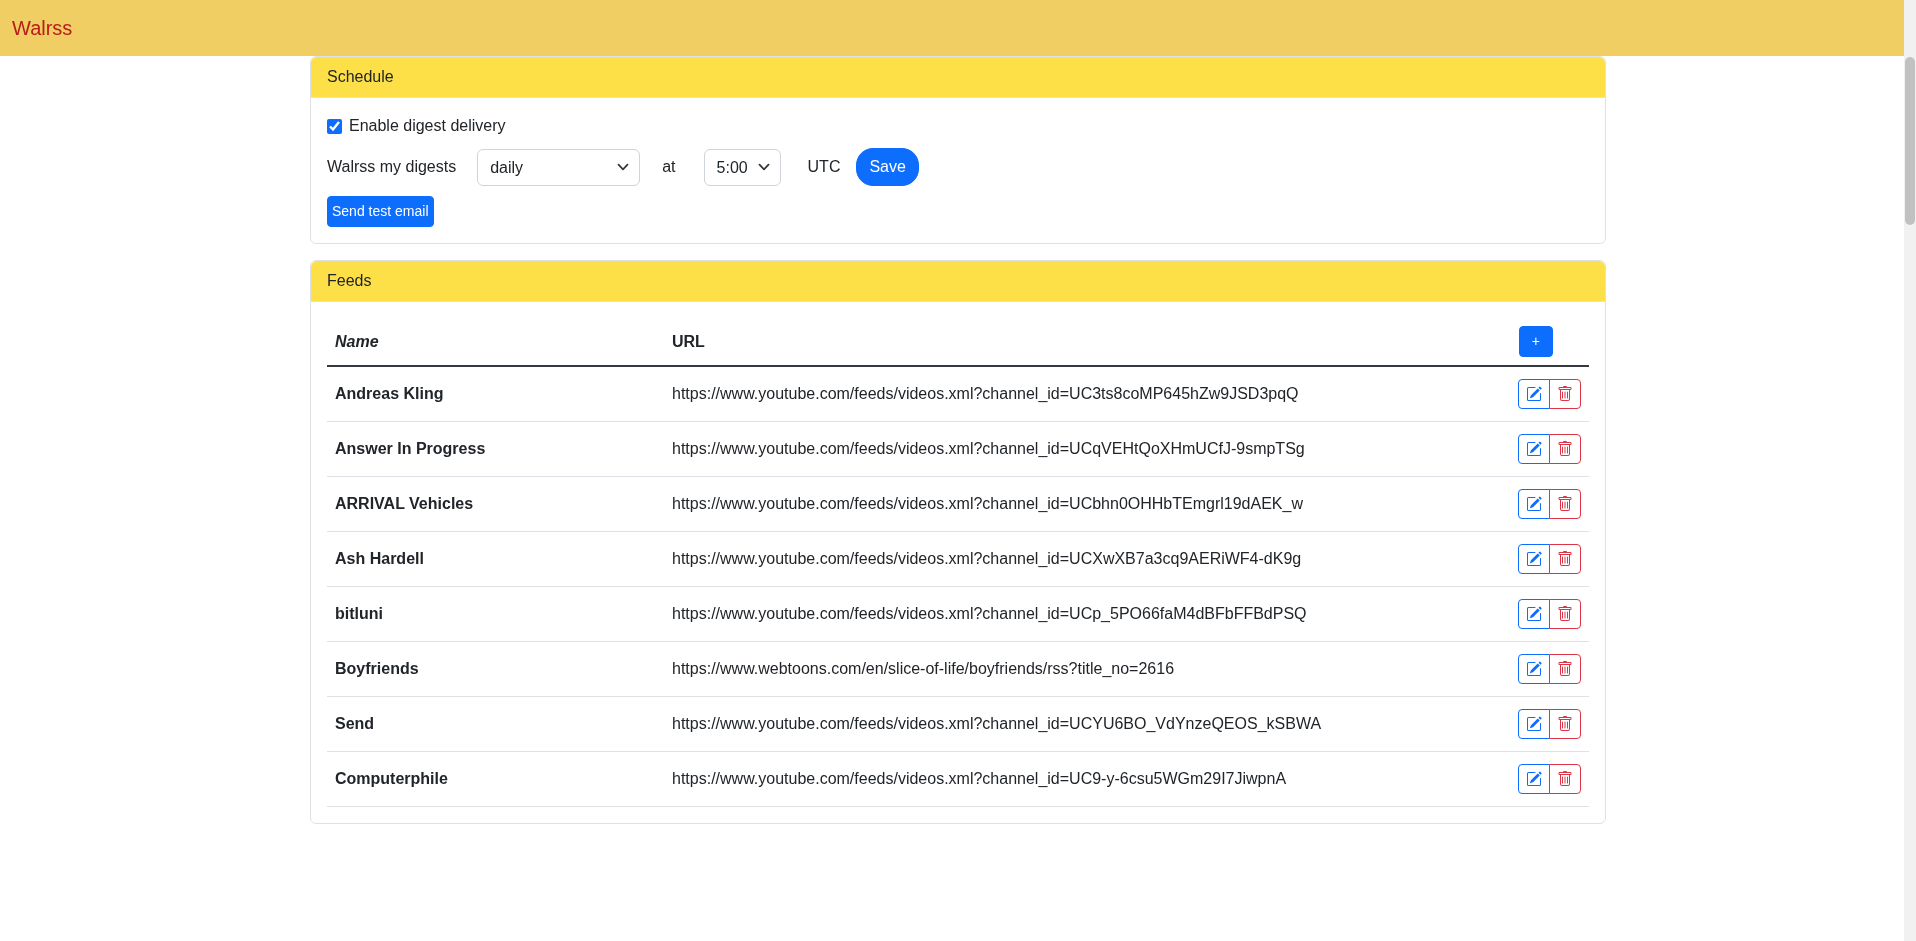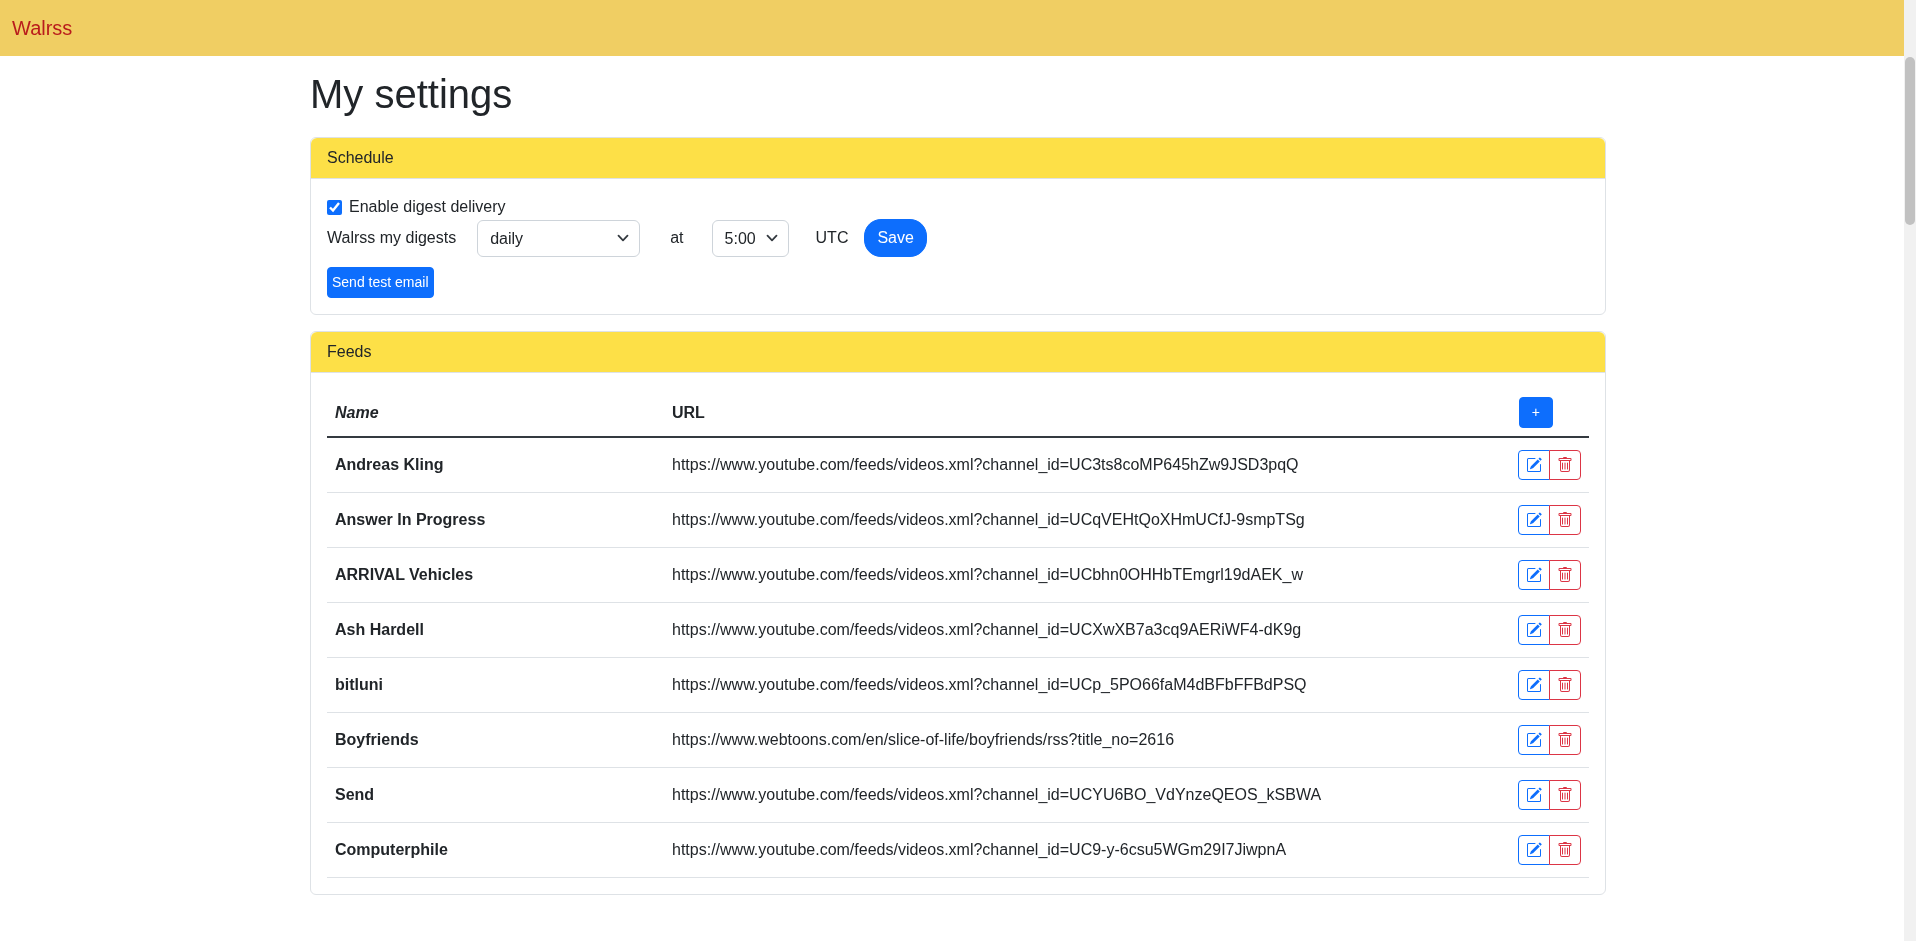--- a/index.html
+++ b/index.html
@@ -43,27 +43,27 @@
   .card-header {
     padding: 8px 16px;
     background: #fde047;
     border-bottom: 1px solid #dee2e6;
     border-radius: 6px 6px 0 0;
     line-height: 24px;
   }
   .card-body { padding: 16px; }
 
   
-  .form-check { display: flex; align-items: center; gap: 7px; }
+  .form-check { display: flex; align-items: center; gap: 7px; margin-bottom: 10px; }
   .form-check input[type="checkbox"] { width: 15px; height: 15px; accent-color: var(--color-primary, #0d6efd); }
   .form-check label { line-height: 24px; }
 
   .controls-row { display: flex; align-items: center; margin-bottom: 10px; }
   .lbl-deliver { margin-right: 21px; }
-  .lbl-at  { margin-left: 30px; margin-right: 28px; }
+  .lbl-at  { margin-left: 22px; margin-right: 28px; }
   .lbl-utc { margin-left: 27px; margin-right: 16px; }
 
   .select-wrap { position: relative; display: inline-block; }
   select {
     appearance: none;
     -webkit-appearance: none;
     font-family: inherit;
     font-size: 16px;
     color: #212529;
     background: #fff;
@@ -155,21 +155,20 @@
   }
 </style>
 </head>
 <body>
 
 <nav class="navbar">
   <a class="brand">Walrss</a>
 </nav>
 
 <main class="container">
-  <h1 class="page-title">My settings</h1>
 
   <section class="card">
     <div class="card-header">Schedule</div>
     <div class="card-body">
 
       <div class="form-check">
         <input type="checkbox" id="enable-digest" checked="" style="">
         <label for="enable-digest">Enable digest delivery</label>
       </div>
 

